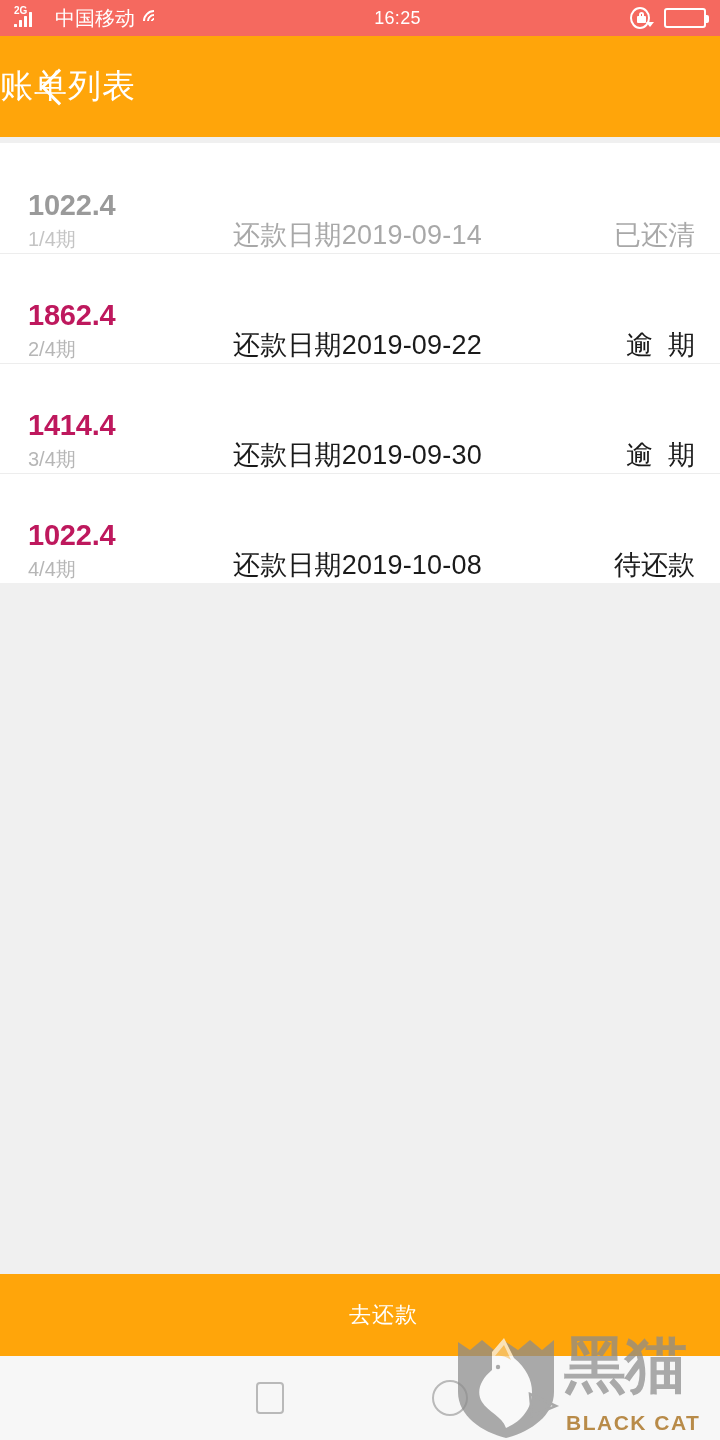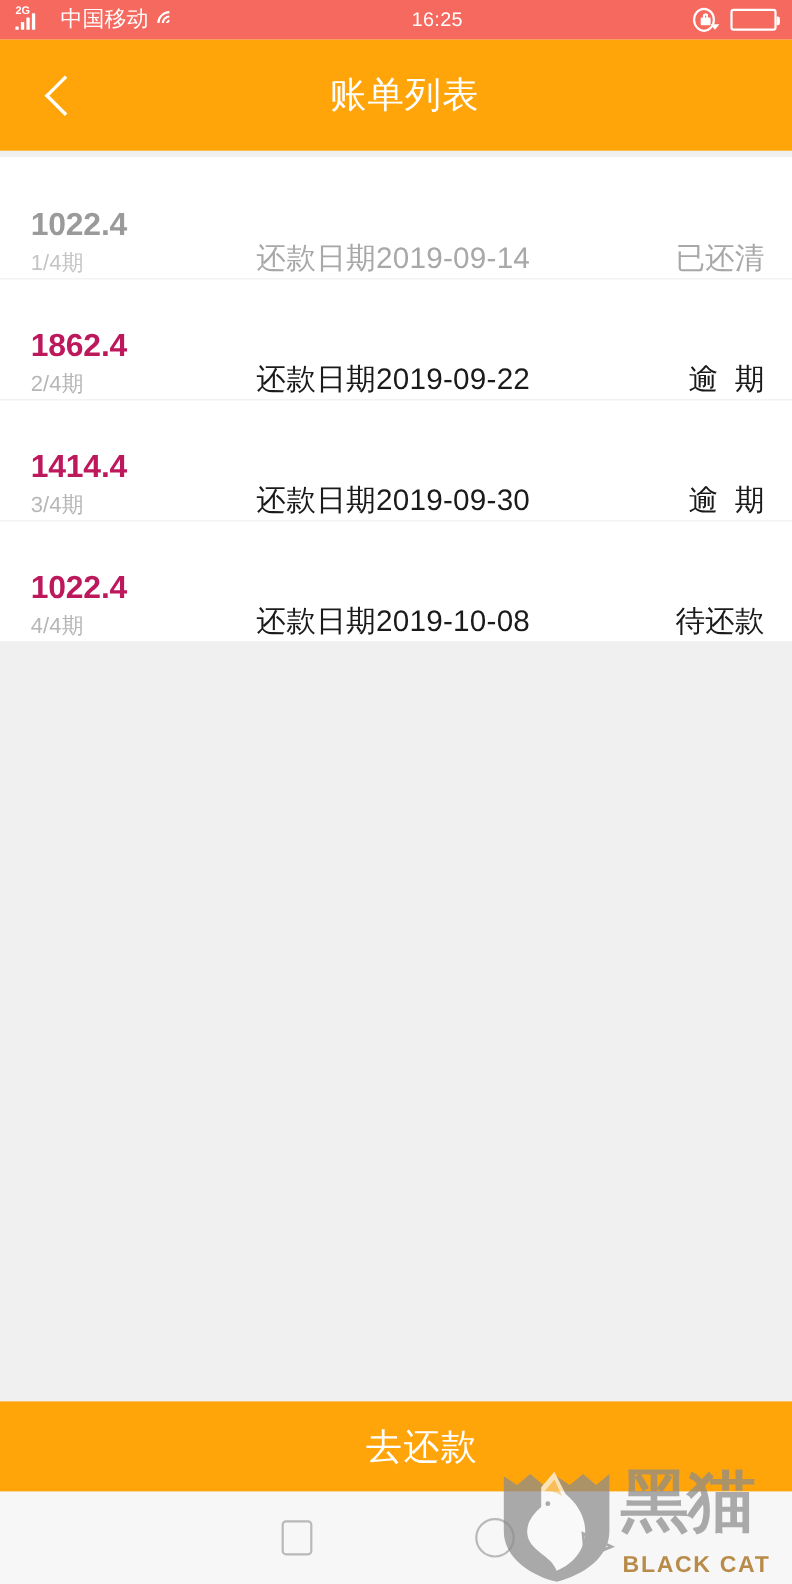--- a/index.html
+++ b/index.html
@@ -57,21 +57,21 @@
 
   
   .header{
     position:absolute; top:36px; left:0; width:720px; height:101px;
     background:#FFA50A; display:flex; align-items:center;
   }
   .back-btn{ width:110px; height:101px; display:flex; align-items:center; justify-content:center; cursor:pointer; }
   .chev{ width:26px; height:26px; border-left:3.5px solid #fff; border-bottom:3.5px solid #fff;
          transform:rotate(45deg); margin-left:8px; }
   .header-title{
-    position:absolute; left:16px; right:0; text-align:center;
+    position:absolute; left:0; right:0; text-align:left;
     font-size:33px; color:#FFFFFF; font-weight:400; letter-spacing:1px;
     pointer-events:none;
   }
 
   
   .list{ position:absolute; top:143px; left:0; width:720px; background:#FFFFFF; }
   .row{
     position:relative; height:110px; display:flex; align-items:flex-end;
     background:#FFFFFF; padding:0 25px 0 28px;
   }
@@ -88,21 +88,21 @@
 
   .row.paid .amount{ color:#9A9A9A; }
   .row.paid .period{ color:#C4C4C4; }
   .row.paid .date{ color:#A8A8A8; }
   .row.paid .status{ color:#A8A8A8; }
 
   
   .spacer{ position:absolute; top:583px; left:0; width:720px; height:691px; background:#F0F0F0; }
   .pay-btn{
     position:absolute; top:1274px; left:0; width:720px; height:82px;
-    background:#FFA50A; color:#FFFFFF; font-size:33px;
+    background:#FFA50A; color:#FFFFFF; font-size:22px;
     display:flex; align-items:center; justify-content:center;
     letter-spacing:1px; cursor:pointer; border:none;
     font-family:"Liberation Sans","DejaVu Sans",sans-serif;
     padding-left:47px;
   }
 
   
   .navbar{
     position:absolute; top:1356px; left:0; width:720px; height:84px;
     background:#F7F7F7; display:flex; align-items:center;

